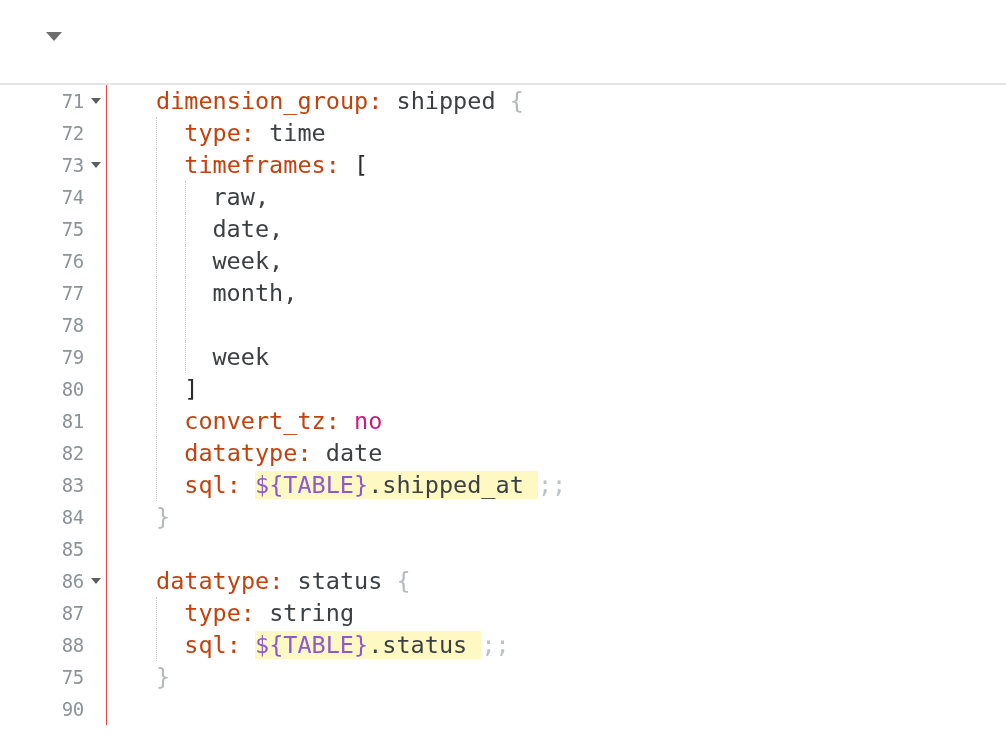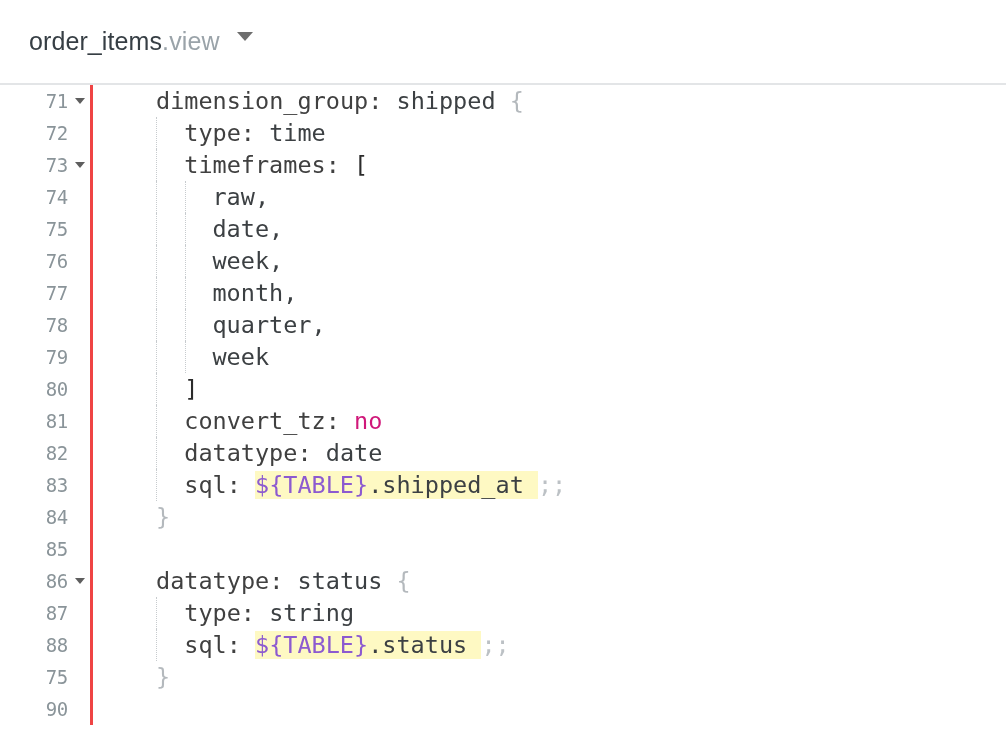--- a/index.html
+++ b/index.html
@@ -64,23 +64,23 @@
   .row {
     position: relative;
     height: 32px;
     line-height: 32px;
     white-space: pre;
   }
   .gutter {
     position: absolute;
     left: 0;
     top: 0;
-    width: 93px;
+    width: 107px;
     height: 32px;
-    border-right: 3px solid #ef4444;
+    border-right: 1px solid #ef4444;
     box-sizing: border-box;
   }
   .lineno {
     position: absolute;
     right: 22px;
     top: 0;
     font-family: "DejaVu Sans Mono", "Liberation Mono", monospace;
     font-size: 19px;
     color: #8a9499;
     letter-spacing: -0.3px;
@@ -110,50 +110,46 @@
     position: absolute;
     top: 0;
     width: 0;
     height: 32px;
     border-left: 1px dotted #c7cbce;
   }
   .g1 { left: 156px; }
   .g2 { left: 185px; }
 
   
-  .k  { color: #404040; }          
+  .k  { color: #c2410c; }          
   .v  { color: #3c4043; }          
   .br { color: #b4b9bd; }          
   .bk { color: #2b2b2b; }          
   .no { color: #d0187a; }          
   .tbl{ color: #8c5ad0; }          
   .sc { color: #bcc1c5; }          
   .hl { background: #fef9c3; }     
 </style>
 </head>
 <body>
 
 <div id="file-header">
-  <div class="file-title">
-    <span class="name">order_items</span>
-      <span class="ext">.view</span>
-  </div>
   <div class="caret"></div>
 </div>
 
 <div id="editor">
   <div class="code-rows" id="code-rows">
       <div class="row"><div class="gutter"><span class="lineno">71</span><span class="fold"></span></div><div class="code" style="left: 156px;"><span class="k">dimension_group:</span><span class="v"> </span><span class="v">shipped</span><span class="v"> </span><span class="br">{</span></div></div>
       <div class="row"><div class="gutter"><span class="lineno">72</span></div><div class="guide g1"></div><div class="code" style="left: 184.24px;"><span class="k">type:</span><span class="v"> </span><span class="v">time</span></div></div>
       <div class="row"><div class="gutter"><span class="lineno">73</span><span class="fold"></span></div><div class="guide g1"></div><div class="code" style="left: 184.24px;"><span class="k">timeframes:</span><span class="v"> </span><span class="bk">[</span></div></div>
       <div class="row"><div class="gutter"><span class="lineno">74</span></div><div class="guide g1"></div><div class="guide g2"></div><div class="code" style="left: 212.48px;"><span class="v">raw,</span></div></div>
       <div class="row"><div class="gutter"><span class="lineno">75</span></div><div class="guide g1"></div><div class="guide g2"></div><div class="code" style="left: 212.48px;"><span class="v">date,</span></div></div>
       <div class="row"><div class="gutter"><span class="lineno">76</span></div><div class="guide g1"></div><div class="guide g2"></div><div class="code" style="left: 212.48px;"><span class="v">week,</span></div></div>
       <div class="row"><div class="gutter"><span class="lineno">77</span></div><div class="guide g1"></div><div class="guide g2"></div><div class="code" style="left: 212.48px;"><span class="v">month,</span></div></div>
-      <div class="row"><div class="gutter"><span class="lineno">78</span></div><div class="guide g1"></div><div class="guide g2"></div><div class="code" style="left: 212.48px;"><span class="v">quarter,</span></div></div>
+      <div class="row"><div class="gutter"><span class="lineno">78</span></div><div class="guide g1"></div><div class="guide g2"></div></div>
       <div class="row"><div class="gutter"><span class="lineno">79</span></div><div class="guide g1"></div><div class="guide g2"></div><div class="code" style="left: 212.48px;"><span class="v">week</span></div></div>
       <div class="row"><div class="gutter"><span class="lineno">80</span></div><div class="guide g1"></div><div class="code" style="left: 184.24px;"><span class="bk">]</span></div></div>
       <div class="row"><div class="gutter"><span class="lineno">81</span></div><div class="guide g1"></div><div class="code" style="left: 184.24px;"><span class="k">convert_tz:</span><span class="v"> </span><span class="no">no</span></div></div>
       <div class="row"><div class="gutter"><span class="lineno">82</span></div><div class="guide g1"></div><div class="code" style="left: 184.24px;"><span class="k">datatype:</span><span class="v"> </span><span class="v">date</span></div></div>
       <div class="row"><div class="gutter"><span class="lineno">83</span></div><div class="guide g1"></div><div class="code" style="left: 184.24px;"><span class="k">sql:</span><span class="v"> </span><span class="tbl hl">${TABLE}</span><span class="v hl">.shipped_at</span><span class="v hl"> </span><span class="sc">;;</span></div></div>
       <div class="row"><div class="gutter"><span class="lineno">84</span></div><div class="code" style="left: 156px;"><span class="br">}</span></div></div>
       <div class="row"><div class="gutter"><span class="lineno">85</span></div><div class="code" style="left: 156px;"></div></div>
       <div class="row"><div class="gutter"><span class="lineno">86</span><span class="fold"></span></div><div class="code" style="left: 156px;"><span class="k">datatype:</span><span class="v"> </span><span class="v">status</span><span class="v"> </span><span class="br">{</span></div></div>
       <div class="row"><div class="gutter"><span class="lineno">87</span></div><div class="guide g1"></div><div class="code" style="left: 184.24px;"><span class="k">type:</span><span class="v"> </span><span class="v">string</span></div></div>
       <div class="row"><div class="gutter"><span class="lineno">88</span></div><div class="guide g1"></div><div class="code" style="left: 184.24px;"><span class="k">sql:</span><span class="v"> </span><span class="tbl hl">${TABLE}</span><span class="v hl">.status</span><span class="v hl"> </span><span class="sc">;;</span></div></div>

